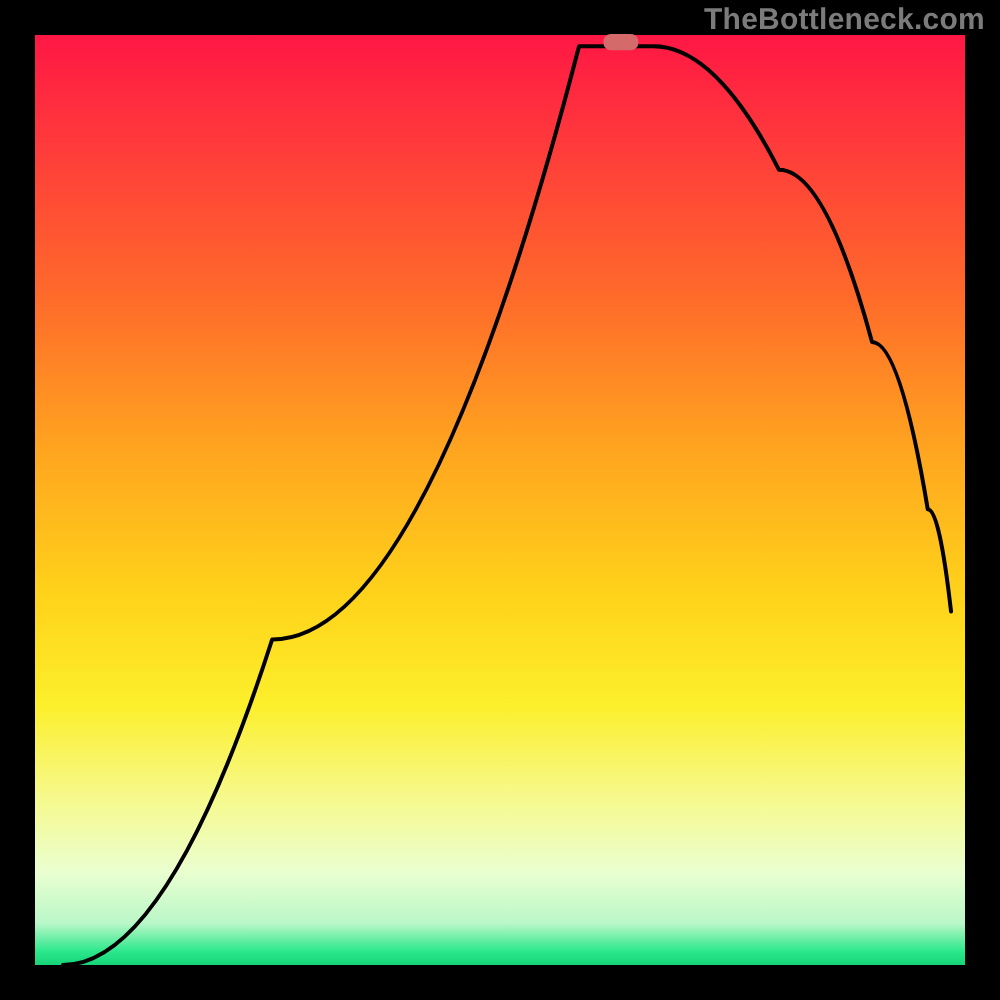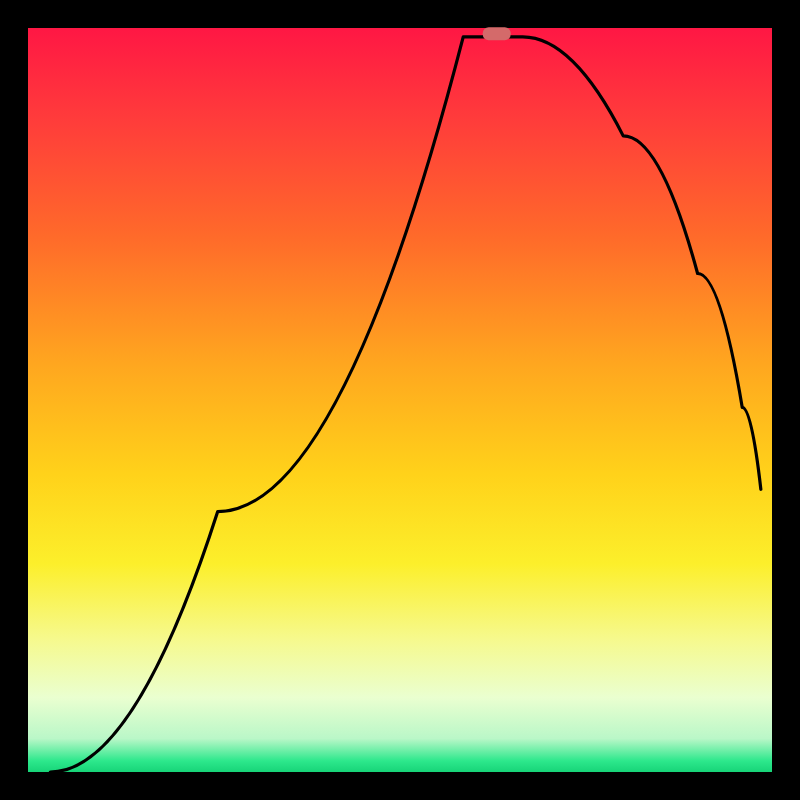--- a/index.html
+++ b/index.html
@@ -30,20 +30,21 @@
   svg.plot {
     position: absolute;
     top: 0;
     left: 0;
   }
 </style>
 </head>
 <body>
 
 <div class="frame">
+  <div class="watermark">TheBottleneck.com</div>
 
   <svg class="plot" width="800" height="800" viewBox="0 0 800 800">
     <defs>
       <linearGradient id="bg-grad" x1="0" y1="0" x2="0" y2="1">
           <stop offset="0.00%" stop-color="#ff1744"></stop>
           <stop offset="12.00%" stop-color="#ff3b3b"></stop>
           <stop offset="28.00%" stop-color="#ff6a2a"></stop>
           <stop offset="45.00%" stop-color="#ffa61f"></stop>
           <stop offset="60.00%" stop-color="#ffd21a"></stop>
           <stop offset="72.00%" stop-color="#fcef2b"></stop>

